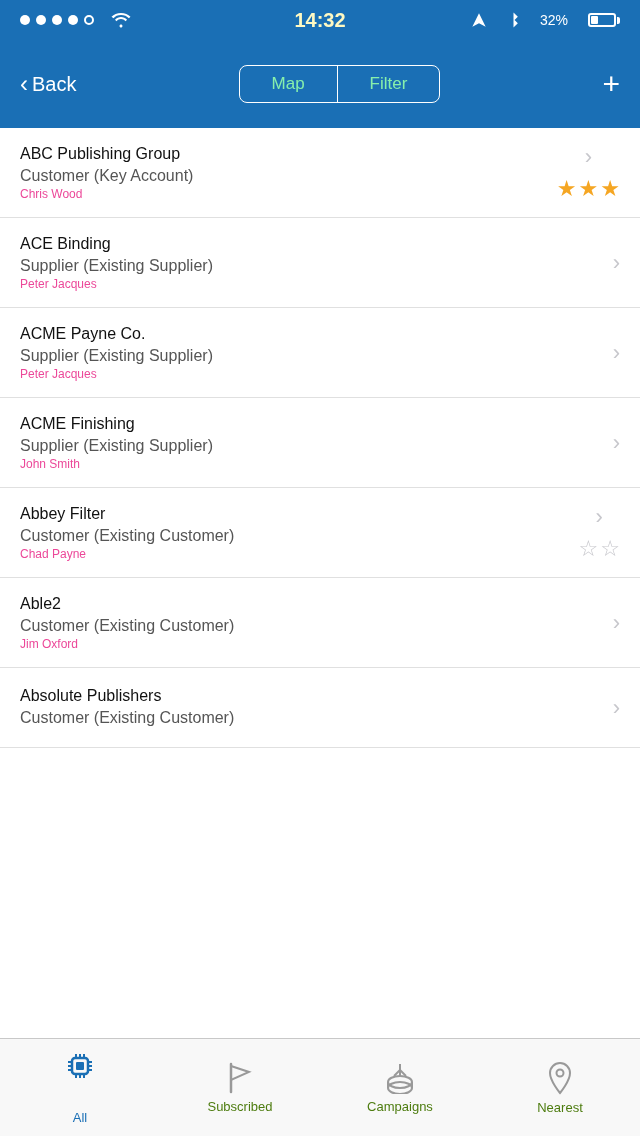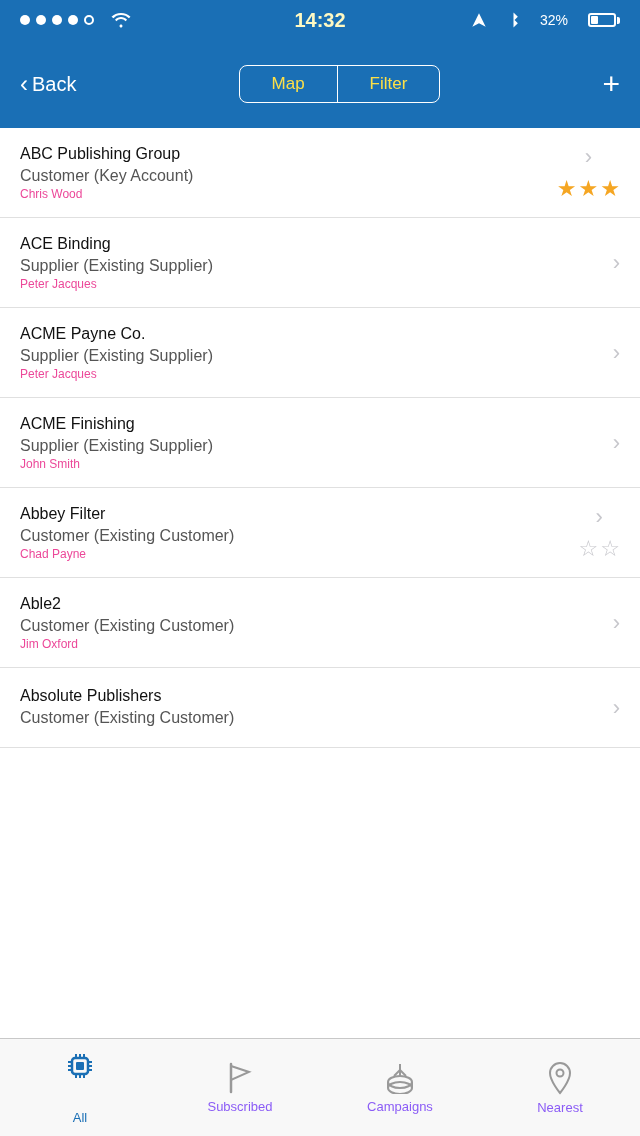--- a/index.html
+++ b/index.html
@@ -43,21 +43,21 @@
       display: flex;
       justify-content: center;
     }
     .seg-control {
       display: flex;
       border: 1.5px solid white;
       border-radius: 8px;
       overflow: hidden;
     }
     .seg-btn {
-      color: #fde047;
+      color: #86efac;
       background: transparent;
       border: none;
       padding: 8px 32px;
       font-size: 17px;
       cursor: pointer;
       font-family: inherit;
       text-align: center;
     }
     .seg-btn:first-child {
       border-right: 1.5px solid white;
@@ -131,21 +131,21 @@
       display: flex;
     }
     .tab-item {
       flex: 1;
       display: flex;
       flex-direction: column;
       align-items: center;
       justify-content: center;
       gap: 5px;
       cursor: pointer;
-      color: #8b5cf6;
+      color: #4d7c0f;
       font-size: 13px;
     }
     .tab-item.active { color: #1a6fb5; gap: 28px; }
 
     
     .battery-icon {
       display: inline-flex;
       align-items: center;
     }
     .battery-body {

